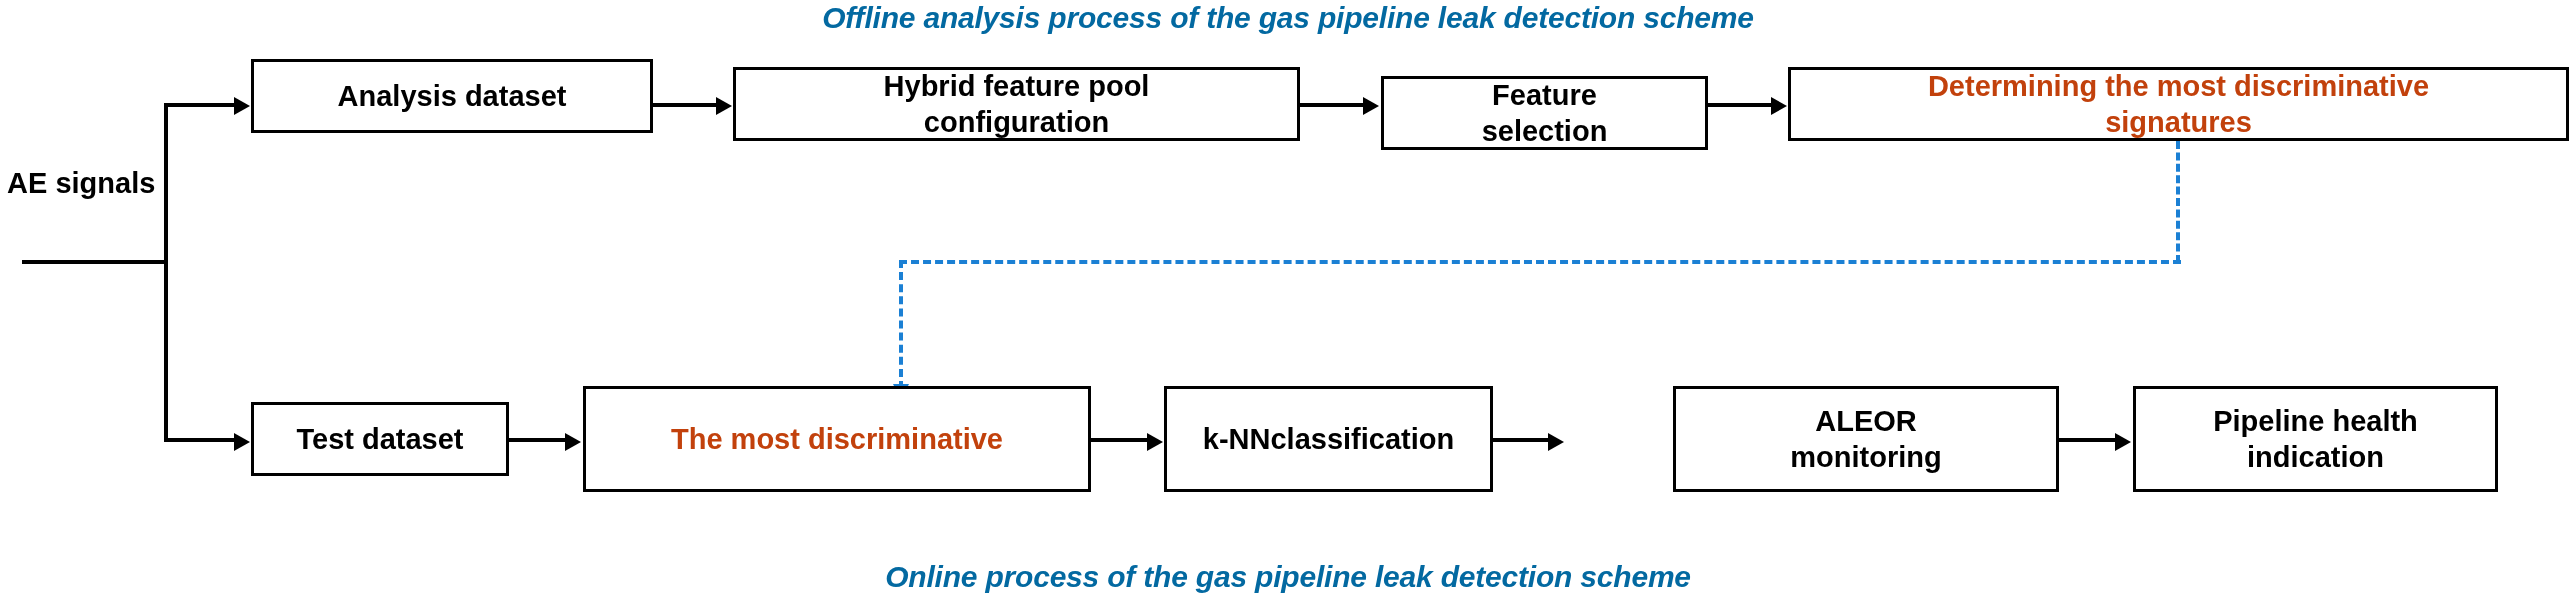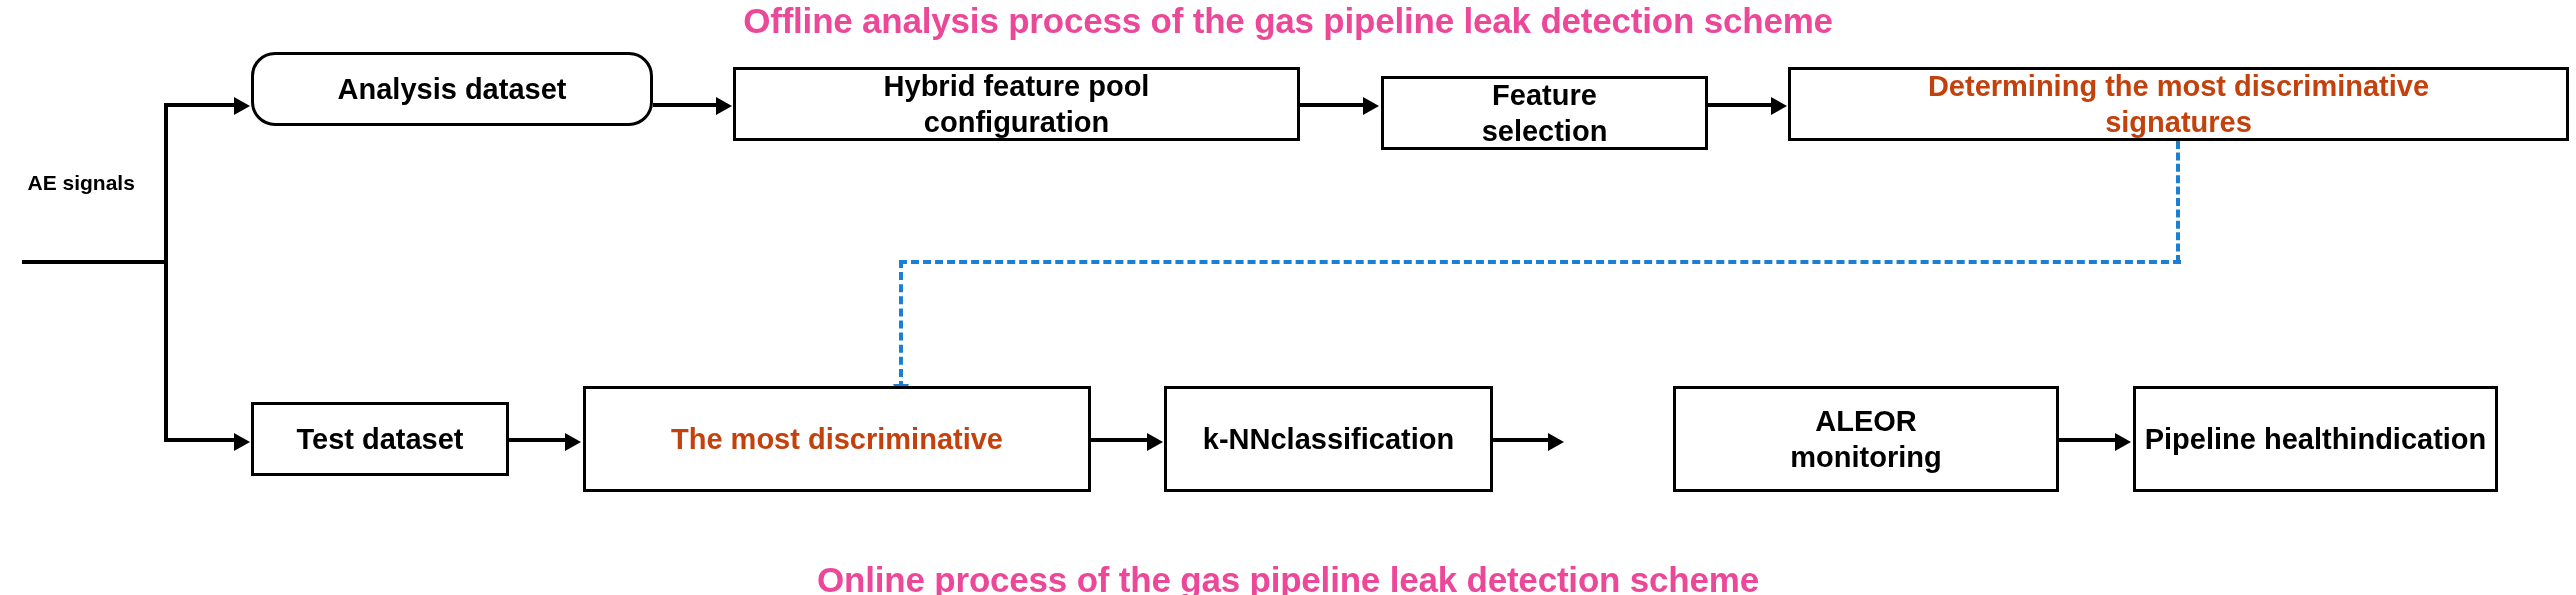--- a/index.html
+++ b/index.html
@@ -4,35 +4,36 @@
 <style>
   html,body{margin:0;padding:0;background:#ffffff;}
   body{width:2576px;height:596px;position:relative;overflow:hidden;
        font-family:"Liberation Sans",sans-serif;}
 
   #stage{position:absolute;left:0;top:0;width:2576px;height:596px;}
 
   .caption{
     position:absolute;
     font-weight:bold;
-    font-size:35px;
-    color:#ec4899;
+    font-size:30px;
+    color:#0369a1;
     letter-spacing:-0.2px;
     white-space:nowrap;
     text-align:center;
+    font-style:italic;
   }
   #caption-top{ left:0; top:1.4px; width:2576px; }
   #caption-bottom{ left:0; top:560px; width:2576px; }
 
   .ae-label{
     position:absolute;
     left:5.7px; top:166px; width:151px;
     text-align:center;
     font-weight:bold;
-    font-size:21px;
+    font-size:29px;
     line-height:34px;
     color:#000000;
   }
 
   .node{
     position:absolute;
     box-sizing:border-box;
     border:3.6px solid #000000;
     background:#ffffff;
     display:flex;
@@ -94,21 +95,21 @@
 
   <div class="ln h" style="left:21.5px;  top:260px; width:144px;"></div>
   <div class="ln v" style="left:164px; top:103px; height:339px;"></div>
 
   <div class="ln h" style="left:164px; top:103px; width:72px;"></div>
   <div class="arrow-r" style="left:234px; top:97px;"></div>
 
   <div class="ln h" style="left:164px; top:438px; width:72px;"></div>
   <div class="arrow-r" style="left:234px; top:433px;"></div>
 
-  <div class="node" style="left:251px; top:52px; width:402px; height:74px;border-radius:24px;">
+  <div class="node" style="left:251px; top:59px; width:402px; height:74px;">
     <span>Analysis dataset</span>
   </div>
 
   <div class="ln h" style="left:653px; top:103px; width:65px;"></div>
   <div class="arrow-r" style="left:716px; top:97px;"></div>
 
   <div class="node" style="left:733px; top:67px; width:567px; height:74px; flex-direction:column;">
     <span>Hybrid feature pool</span>
     <span>configuration</span>
   </div>
@@ -157,19 +158,19 @@
   <div class="arrow-r" style="left:1548px; top:433px;"></div>
 
   <div class="node" style="left:1673px; top:386px; width:386px; height:106px; flex-direction:column;align-items:center;">
     <span>ALEOR</span>
     <span>monitoring</span>
   </div>
 
   <div class="ln h" style="left:2059px; top:438px; width:57px;"></div>
   <div class="arrow-r" style="left:2115px; top:433px;"></div>
 
-  <div class="node" style="left:2133px; top:386px; width:365px; height:106px; flex-direction:row;">
+  <div class="node" style="left:2133px; top:386px; width:365px; height:106px; flex-direction:column;">
     <span>Pipeline health</span>
     <span>indication</span>
   </div>
 
 </div>
 
 
 </body></html>

